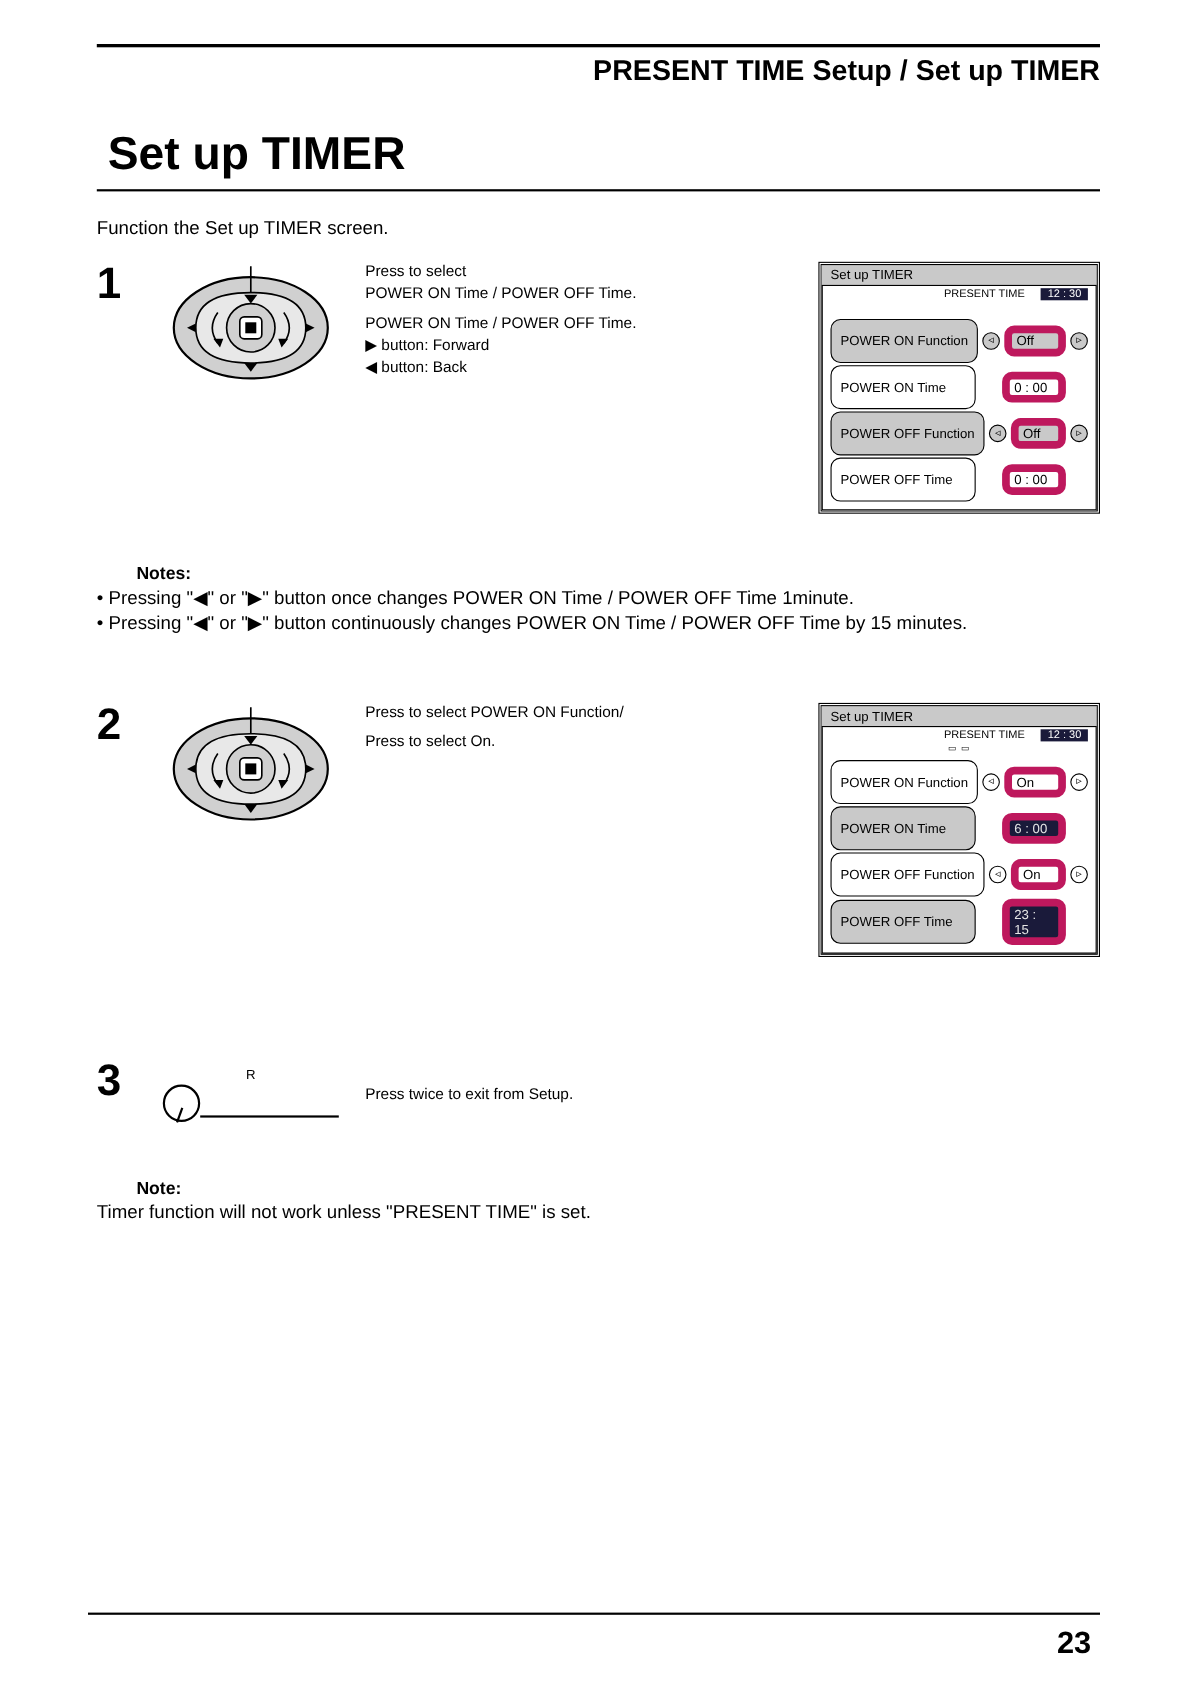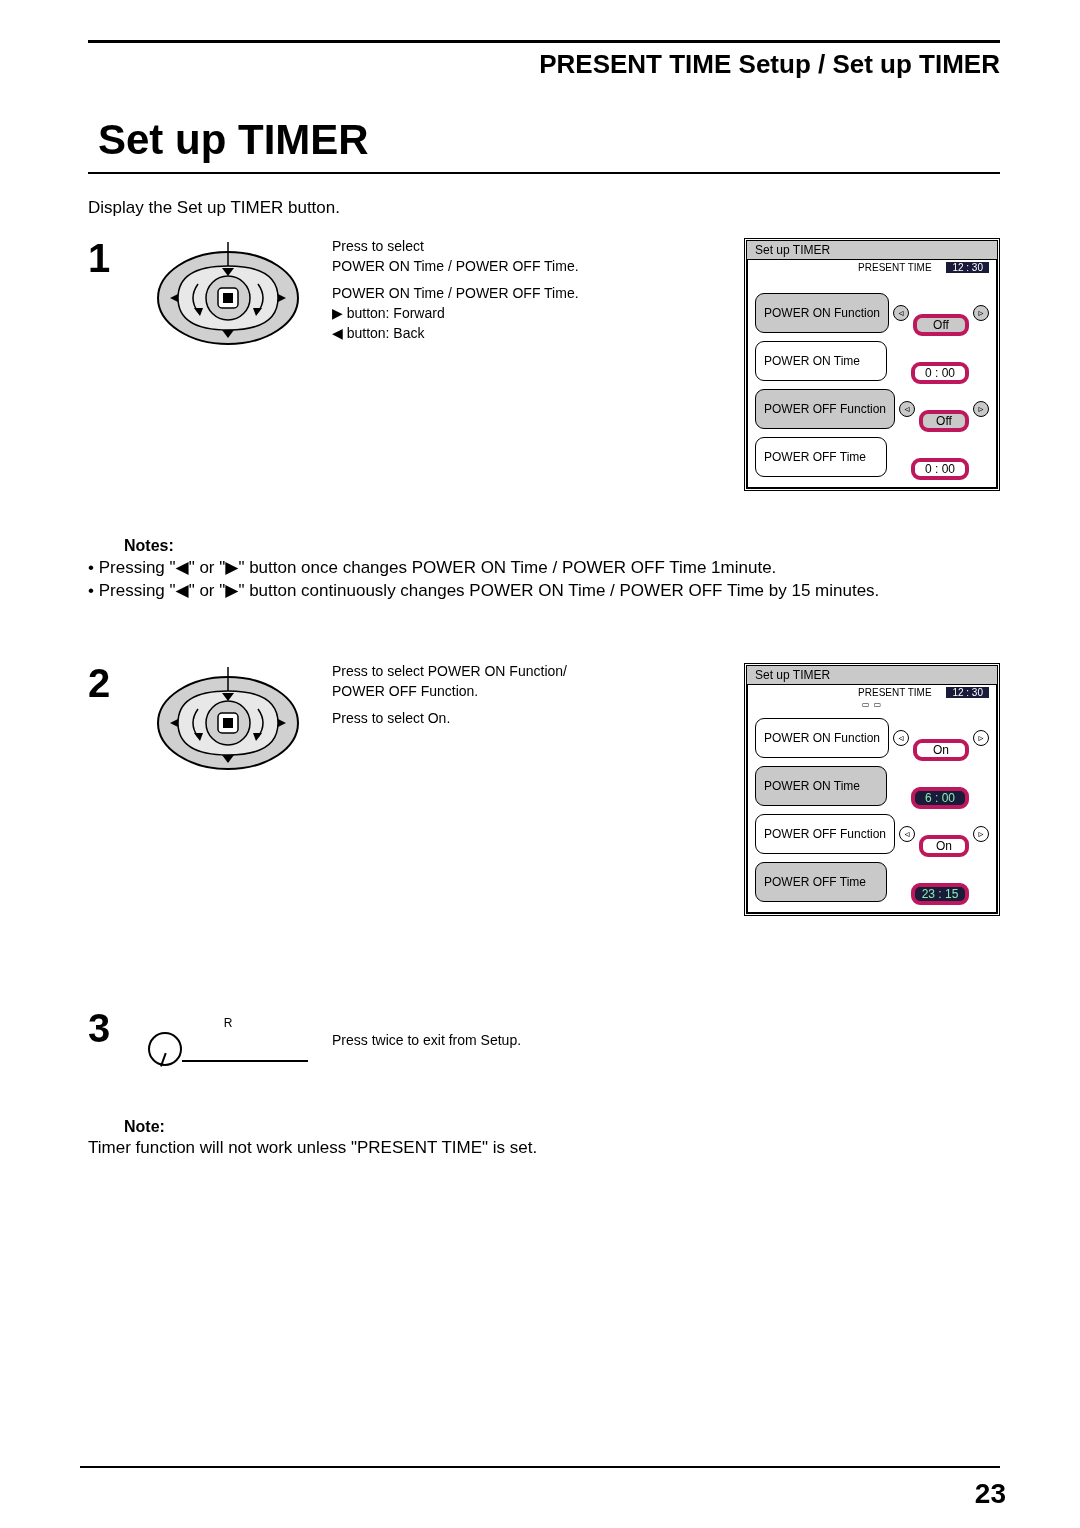--- a/index.html
+++ b/index.html
@@ -126,30 +126,29 @@
     height: 14px;
     border: 1px solid #000;
     border-radius: 50%;
     font-size: 10px;
     line-height: 14px;
     text-align: center;
     background: #fff;
   }
   .osd-item .value {
     flex: 1 1 auto;
-    border: 4px solid #be185d;
+    border: 7px solid #be185d;
     border-radius: 9px;
-    text-align: center;
+    text-align: left;
     padding: 0 4px;
     background: #fff;
-    margin-top: 24px;
   }
   .osd-item .value.picked {
     background: #1a1a3a;
-    color: #86efac;
+    color: #e5e5e5;
   }
   .osd-item .arrow.hidden { visibility: hidden; }
   .notes-title {
     font-size: 16px;
     font-weight: 700;
     margin-top: 46px;
     margin-left: 36px;
   }
   .bullet-line {
     font-size: 17px;
@@ -195,39 +194,39 @@
   .step3 .step-text { margin-top: 24px; }
   .hr-bottom {
     position: absolute;
     left: 80px;
     right: 80px;
     bottom: 60px;
     border-top: 2px solid #000;
   }
   .page-num {
     position: absolute;
-    right: 74px;
+    right: 88px;
     bottom: 18px;
     font-size: 28px;
     font-weight: 700;
     margin-left: 16px;
   }
   .tri { font-family: Arial, sans-serif; }
 </style>
 </head>
 <body>
 
 <div class="page">
   <div class="hr-top"></div>
   <div class="breadcrumb">PRESENT TIME Setup / Set up TIMER</div>
 
   <div class="page-title">Set up TIMER</div>
   <div class="hr-sub"></div>
 
-  <div class="intro">Display the Set up TIMER button.</div>
+  <div class="intro">Function the Set up TIMER screen.</div>
 
   <div class="step-row">
     <div class="step-num">1</div>
 
     <svg class="remote-svg" viewBox="0 0 160 120">
       <ellipse cx="80" cy="62" rx="70" ry="46" fill="#d0d0d0" stroke="#000" stroke-width="2"></ellipse>
       <path d="M30 62 Q30 30 80 30 Q130 30 130 62 Q130 94 80 94 Q30 94 30 62 Z" fill="#e8e8e8" stroke="#000" stroke-width="1.5"></path>
       <rect x="58" y="40" width="44" height="44" rx="22" fill="#d0d0d0" stroke="#000" stroke-width="1.5"></rect>
       <rect x="70" y="52" width="20" height="20" rx="4" fill="#fff" stroke="#000" stroke-width="1.5"></rect>
       <rect x="75" y="57" width="10" height="10" fill="#000"></rect>
@@ -319,21 +318,20 @@
       <polygon points="46,72 52,80 55,72" fill="#000"></polygon>
       <path d="M110 48 Q120 62 110 76" fill="none" stroke="#000" stroke-width="1.5"></path>
       <polygon points="114,72 108,80 105,72" fill="#000"></polygon>
       <polygon points="74,94 86,94 80,102" fill="#000"></polygon>
       <polygon points="30,58 30,66 22,62" fill="#000"></polygon>
       <polygon points="130,58 130,66 138,62" fill="#000"></polygon>
     </svg>
 
     <div class="step-text">
       <div>Press to select POWER ON Function/</div>
-      <div>POWER OFF Function.</div>
       <div style="height:6px"></div>
       <div>Press to select On.</div>
     </div>
 
     <div class="osd-panel second">
       <div class="osd-header">Set up TIMER</div>
       <div class="osd-row-time">
         <span>PRESENT TIME</span>
         <span class="osd-timebadge">12 : 30</span>
       </div>

